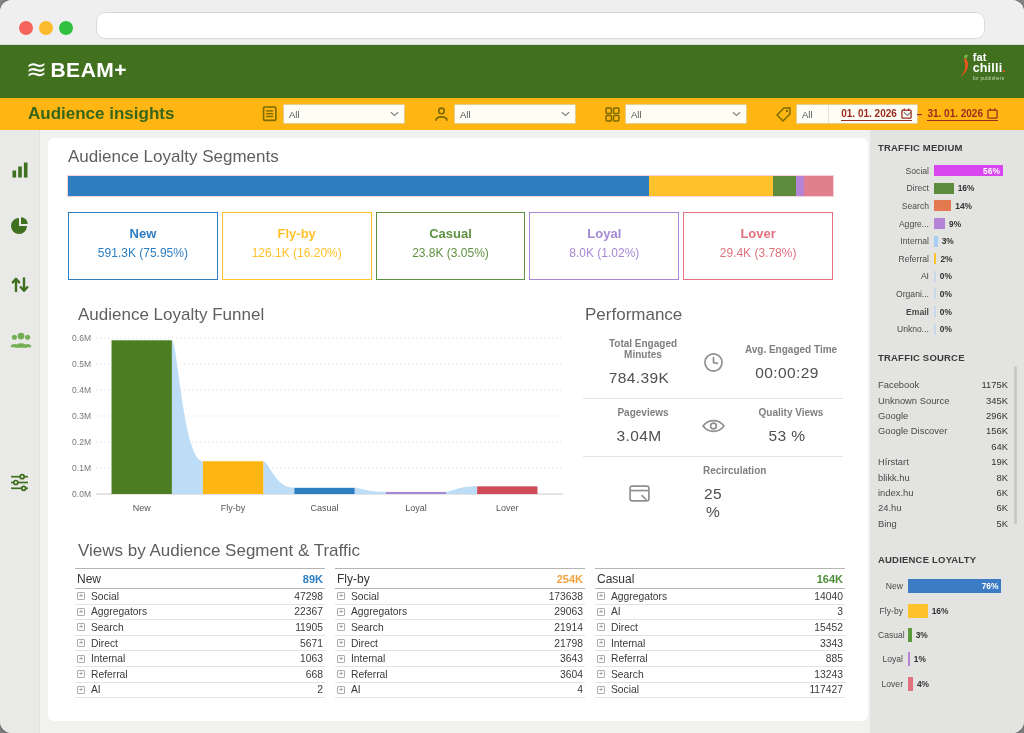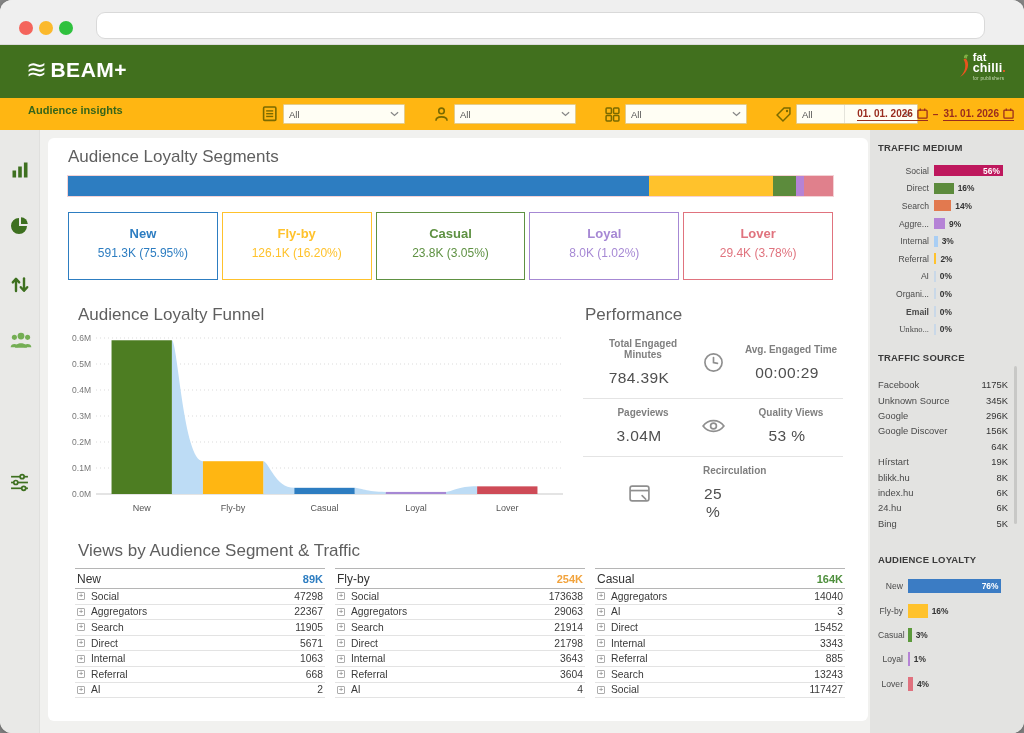--- a/index.html
+++ b/index.html
@@ -16,25 +16,25 @@
   .brand { position:absolute; left:26px; top:12px; color:#fff; font-size:21px; font-weight:bold; letter-spacing:.5px; display:flex; align-items:center; }
   .brand .waves { font-size:25px; font-weight:normal; margin-right:3px; line-height:1; }
   .fatchilli { position:absolute; right:18px; top:8px; display:flex; align-items:center; }
   .fc-text { color:#fff; font-weight:bold; line-height:.88; font-size:12.5px; letter-spacing:.2px; }
   .fc-top { font-size:11px; }
   .fc-dot { color:#E8541E; }
   .fc-tag { font-size:4.6px; font-weight:normal; color:#CBDDB9; letter-spacing:.3px; margin-top:2px; }
 
   
   .filterbar { position:absolute; left:0; top:98px; width:100%; height:32px; background:#FFB612; }
-  .ftitle { position:absolute; left:28px; top:6px; font-size:11px; font-weight:bold; color:#37651A; }
+  .ftitle { position:absolute; left:28px; top:6px; font-size:17px; font-weight:bold; color:#37651A; }
   .fgroups { position:absolute; left:262px; top:6px; display:flex; align-items:center; gap:29px; }
   .fgroup { display:flex; align-items:center; gap:5px; }
   .dd { width:122px; height:20px; background:#FFFEF4; border:1px solid #E3CC8C; border-radius:1px; display:flex; align-items:center; justify-content:space-between; padding:0 5px; font-size:9.5px; color:#555; }
-  .dates { position:absolute; right:10px; top:7px; display:flex; align-items:center; gap:5px; font-size:10px; font-weight:bold; color:#992C1E; border-left:1px solid rgba(0,0,0,.10); padding-left:12px; height:18px; }
+  .dates { position:absolute; right:26px; top:7px; display:flex; align-items:center; gap:5px; font-size:10px; font-weight:bold; color:#992C1E; border-left:1px solid rgba(0,0,0,.10); padding-left:12px; height:18px; }
   .dateval { display:flex; align-items:center; gap:4px; border-bottom:1px solid #992C1E; padding-bottom:1px; }
 
   
   .navrail { position:absolute; left:0; top:130px; width:40px; bottom:0; background:#E9E9E7; border-right:1px solid #E0E0DE; }
   .navbtn { position:absolute; left:10px; width:20px; height:20px; }
 
   
   .panel { position:absolute; right:0; top:130px; width:154px; bottom:0; background:#E3E3E1; }
   .ptitle { font-size:9.5px; font-weight:bold; color:#3A3A3A; letter-spacing:.2px; }
   .psec { position:absolute; left:8px; right:6px; }
@@ -522,21 +522,21 @@
         </div>
       </div>
   </div>
 
   <div class="panel">
     <div class="psec" style="top:12px">
       <div class="ptitle">TRAFFIC MEDIUM</div>
       <div id="medium-rows" style="margin-top:9px">
           <div class="mrow">
             <div class="blabel" style="width: 56px;">Social</div>
-            <div class="hbar" style="width: 68.88px; height: 11px; background: #be185d;">
+            <div class="hbar" style="width: 68.88px; height: 11px; background: #d946ef;">
               <span class="pct-in">56%</span>
             </div>
           </div>
           <div class="mrow">
             <div class="blabel" style="width: 56px;">Direct</div>
             <div class="hbar" style="width: 19.68px; height: 11px; background: rgb(92, 139, 60);"></div>
             <span class="pct-out">16%</span>
           </div>
           <div class="mrow">
             <div class="blabel" style="width: 56px;">Search</div>
@@ -567,21 +567,21 @@
             <div class="blabel" style="width: 56px; text-align: right;">Organi...</div>
             <div class="hbar" style="width: 1.8px; height: 11px; background: rgb(201, 216, 232);"></div>
             <span class="pct-out">0%</span>
           </div>
           <div class="mrow">
             <div class="blabel" style="width: 56px; font-weight: bold;">Email</div>
             <div class="hbar" style="width: 1.8px; height: 11px; background: rgb(201, 216, 232);"></div>
             <span class="pct-out">0%</span>
           </div>
           <div class="mrow">
-            <div class="blabel" style="width: 56px; font-family: Liberation Serif, serif;">Unkno...</div>
+            <div class="blabel" style="width: 56px;">Unkno...</div>
             <div class="hbar" style="width: 1.8px; height: 11px; background: rgb(201, 216, 232);"></div>
             <span class="pct-out">0%</span>
           </div>
         </div>
     </div>
     <div class="psec" style="top:222px">
       <div class="ptitle">TRAFFIC SOURCE</div>
       <div id="source-rows" style="margin-top:14px;position:relative">
           <div class="srow">
             <span>Facebook</span>

